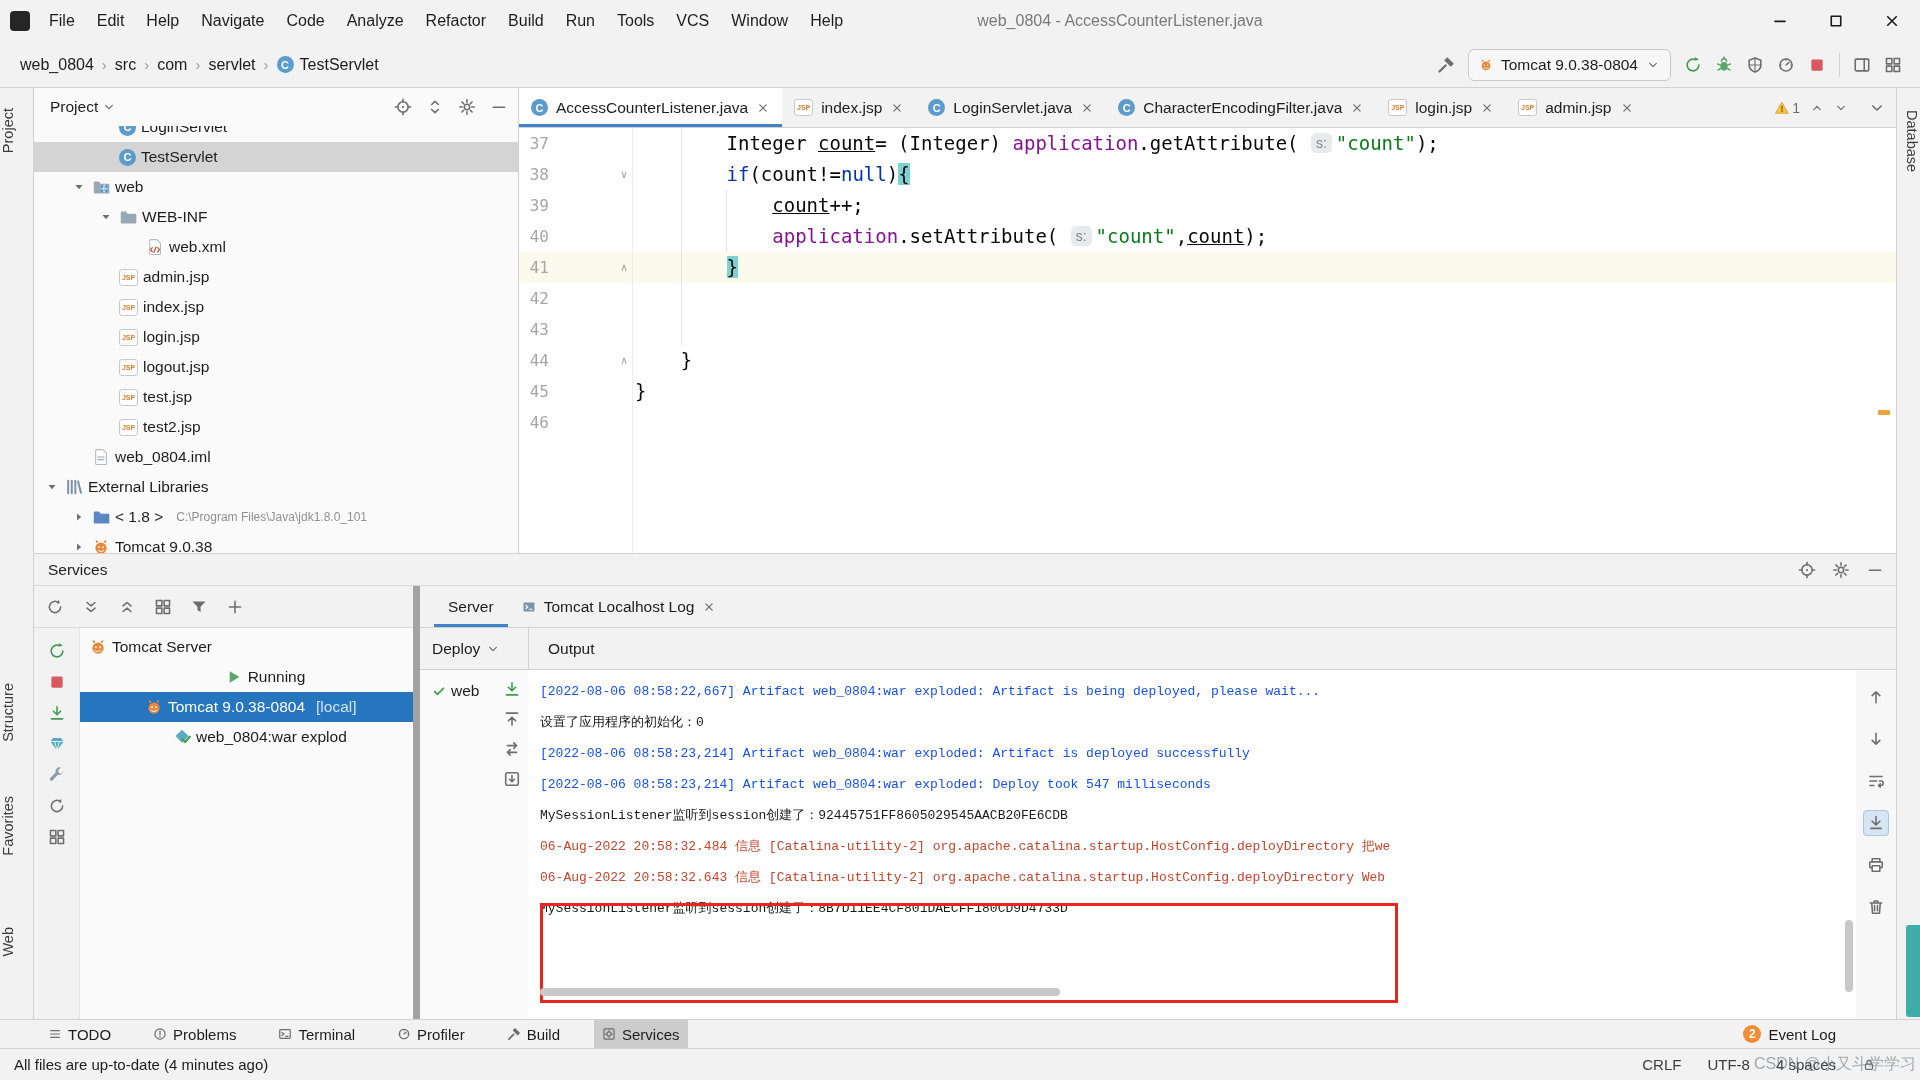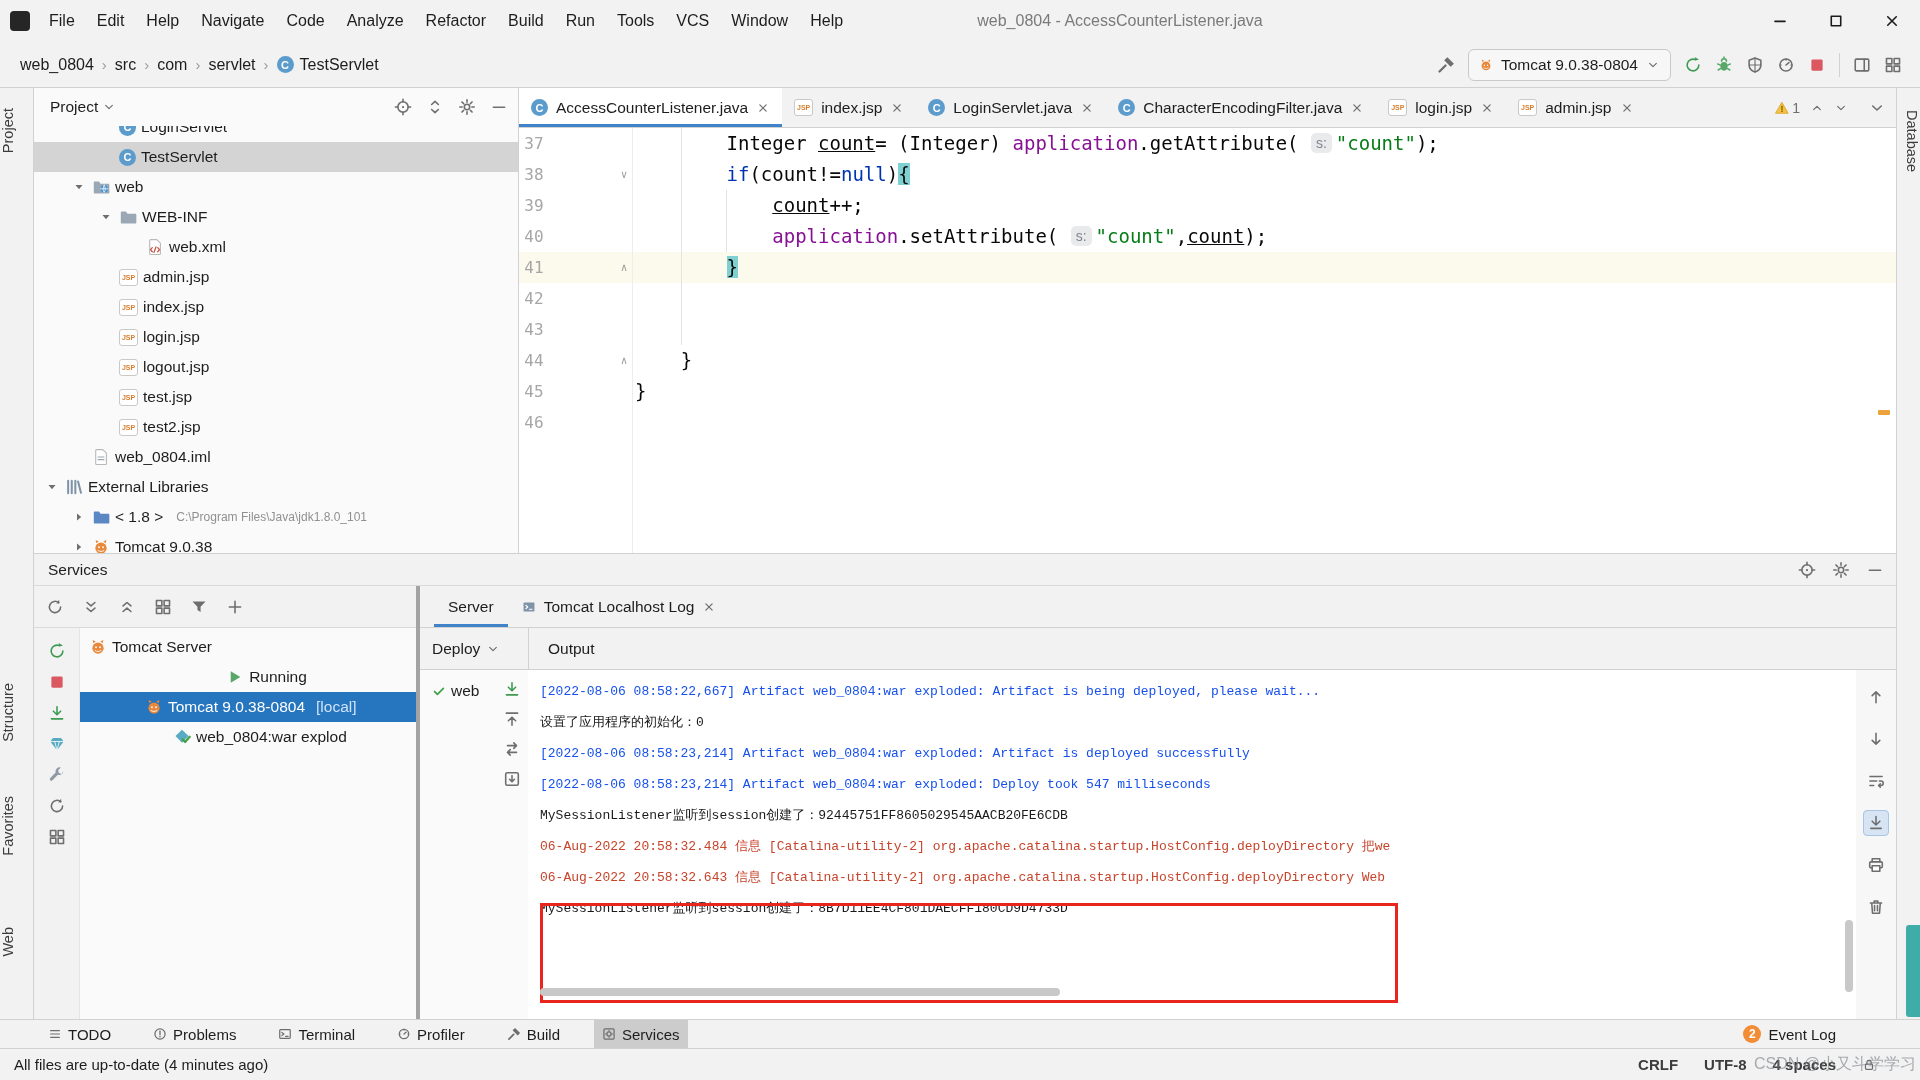--- a/index.html
+++ b/index.html
@@ -51,40 +51,40 @@
   #editor-tabs{height:40px;display:flex;align-items:stretch;border-bottom:1px solid #D1D1D1;background:#F2F2F2;}
   .etab{display:flex;align-items:center;gap:8px;padding:0 12px;font-size:15.5px;position:relative;white-space:nowrap;}
   .etab.active{background:#fff;}
   .etab.active .tab-underline{position:absolute;left:0;right:0;bottom:0;height:3px;background:#4083C9;}
   .tabs-right{margin-left:auto;display:flex;align-items:center;gap:10px;padding-right:10px;}
   .warn-badge{display:flex;align-items:center;gap:3px;font-size:14px;color:#6E6E6E;}
   #code-area{position:absolute;top:40px;left:0;right:0;bottom:0;overflow:hidden;font-family:"DejaVu Sans Mono",monospace;}
   .code-line{display:flex;height:31px;line-height:31px;}
   .code-line.cur{background:#FCFAED;}
   .gutter{width:116px;flex:none;display:flex;align-items:center;}
-  .lineno{width:30px;text-align:center;color:#A6A6A6;font-size:16px;font-family:"DejaVu Sans Mono",monospace;}
+  .lineno{width:30px;text-align:right;color:#A6A6A6;font-size:16px;font-family:"DejaVu Sans Mono",monospace;}
   .fold{margin-left:auto;width:22px;text-align:center;color:#9E9E9E;font-size:11px;}
   .ctext{white-space:pre;font-size:19px;color:#080808;}
   .seg-p{color:#080808;}
   .seg-k{color:#0033B3;}
   .seg-s{color:#067D17;}
   .seg-f{color:#871094;}
   .seg-vu{color:#080808;text-decoration:underline;}
   .seg-m{background:#7FD1D1;}
   .seg-hint{display:inline-block;background:#E9EAEC;color:#7F8690;border-radius:5px;font-size:14px;line-height:20px;padding:0 5px;margin:0 4px 0 1px;vertical-align:2px;font-family:"Liberation Sans",sans-serif;}
   .guide{position:absolute;width:1px;background:#E3E3E3;pointer-events:none;}
   #gutter-sep{position:absolute;left:113px;top:0;bottom:0;width:1px;background:#EDEDED;}
   #stripe-mark{position:absolute;right:6px;top:322px;width:12px;height:5px;background:#ECA33B;border-radius:1px;}
 
   
   #services{position:absolute;top:553px;left:34px;right:24px;height:466px;border-top:1px solid #D1D1D1;background:#F2F2F2;}
   #svc-header{height:32px;display:flex;align-items:center;padding:0 12px 0 14px;font-size:15.5px;border-bottom:1px solid #DADADA;}
   #svc-header .ph-icons{margin-left:auto;display:flex;gap:16px;align-items:center;}
   #svc-body{position:absolute;top:32px;left:0;right:0;bottom:0;}
-  #svc-left{position:absolute;left:0;top:0;bottom:0;width:386px;border-right:4px solid #a3a3a3;background:#14532d;}
+  #svc-left{position:absolute;left:0;top:0;bottom:0;width:386px;border-right:7px solid #a3a3a3;background:#14532d;}
   #svc-toolbar{height:42px;display:flex;align-items:center;gap:18px;padding-left:12px;border-bottom:1px solid #DADADA;background:#F2F2F2;}
   #svc-treewrap{position:absolute;top:42px;left:0;right:0;bottom:0;}
   #svc-vstrip{position:absolute;left:0;top:0;bottom:0;width:46px;display:flex;flex-direction:column;align-items:center;gap:13px;padding-top:14px;border-right:1px solid #E5E5E5;background:#F2F2F2;}
   #svc-tree{position:absolute;left:46px;top:0;right:0;bottom:0;padding-top:4px;background:#FAFAFA;}
   .strow{height:30px;display:flex;align-items:center;gap:5px;font-size:15.5px;white-space:nowrap;overflow:hidden;}
   .strow.selected{background:#2675BF;color:#fff;}
   .strow.selected .sfx2{color:#CFE3F6;}
   .sfx2{color:#8A8A8A;margin-left:6px;}
   #svc-right{position:absolute;left:386px;top:0;right:0;bottom:0;background:#5eead4;}
   #svc-tabs{height:42px;display:flex;align-items:stretch;padding-left:14px;border-bottom:1px solid #D1D1D1;background:#F2F2F2;}
@@ -108,21 +108,21 @@
   .strip-btn{width:26px;height:26px;display:flex;align-items:center;justify-content:center;border-radius:4px;}
   .strip-btn.selected{background:#D6E4F3;border:1px solid #A8C6E4;}
 
   
   #bottom-bar{position:absolute;top:1019px;left:0;right:0;height:29px;border-top:1px solid #D1D1D1;background:#F2F2F2;display:flex;align-items:center;padding-left:40px;gap:26px;font-size:15px;}
   .bb-item{display:flex;align-items:center;gap:6px;height:29px;padding:0 8px;}
   .bb-item.active{background:#CCCCCC;}
   #event-log{margin-left:auto;margin-right:84px;display:flex;align-items:center;gap:7px;}
   #event-badge{width:18px;height:18px;border-radius:50%;background:#F28C35;color:#fff;font-size:12px;font-weight:bold;display:flex;align-items:center;justify-content:center;}
   #status-bar{position:absolute;top:1048px;left:0;right:0;height:32px;border-top:1px solid #D1D1D1;background:#F2F2F2;display:flex;align-items:center;padding:0 44px 0 14px;font-size:15px;}
-  #status-right{margin-left:auto;display:flex;align-items:center;gap:26px;color:#3C3C3C;font-weight:bold;}
+  #status-right{margin-left:auto;display:flex;align-items:center;gap:26px;color:#3C3C3C;}
   #watermark{position:absolute;right:4px;bottom:5px;color:rgba(115,120,126,.6);font-size:16px;white-space:nowrap;}
   #wm-bar{position:absolute;right:0;top:925px;width:14px;height:92px;background:#2AA5A0;opacity:.9;border-radius:3px 0 0 3px;z-index:40;}
 </style>
 </head>
 <body>
 
 <div id="app">
 
   <div id="titlebar">
     <div class="app-logo"></div>

